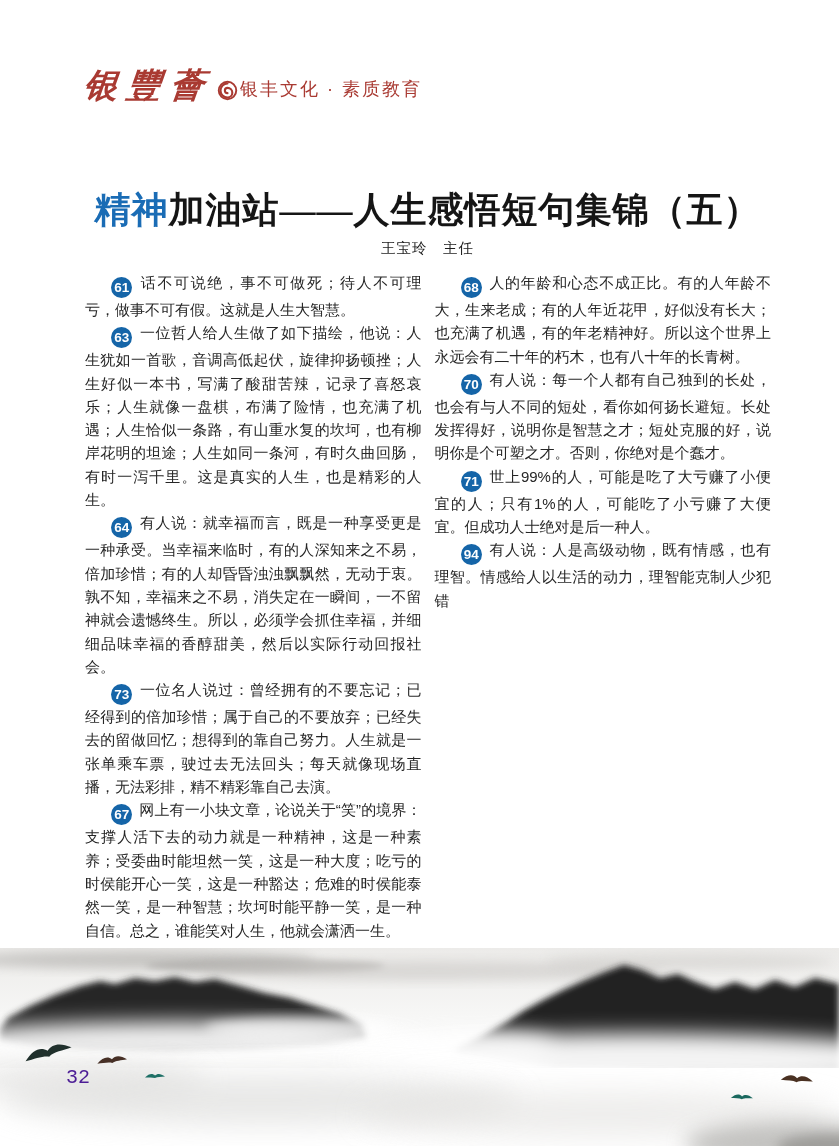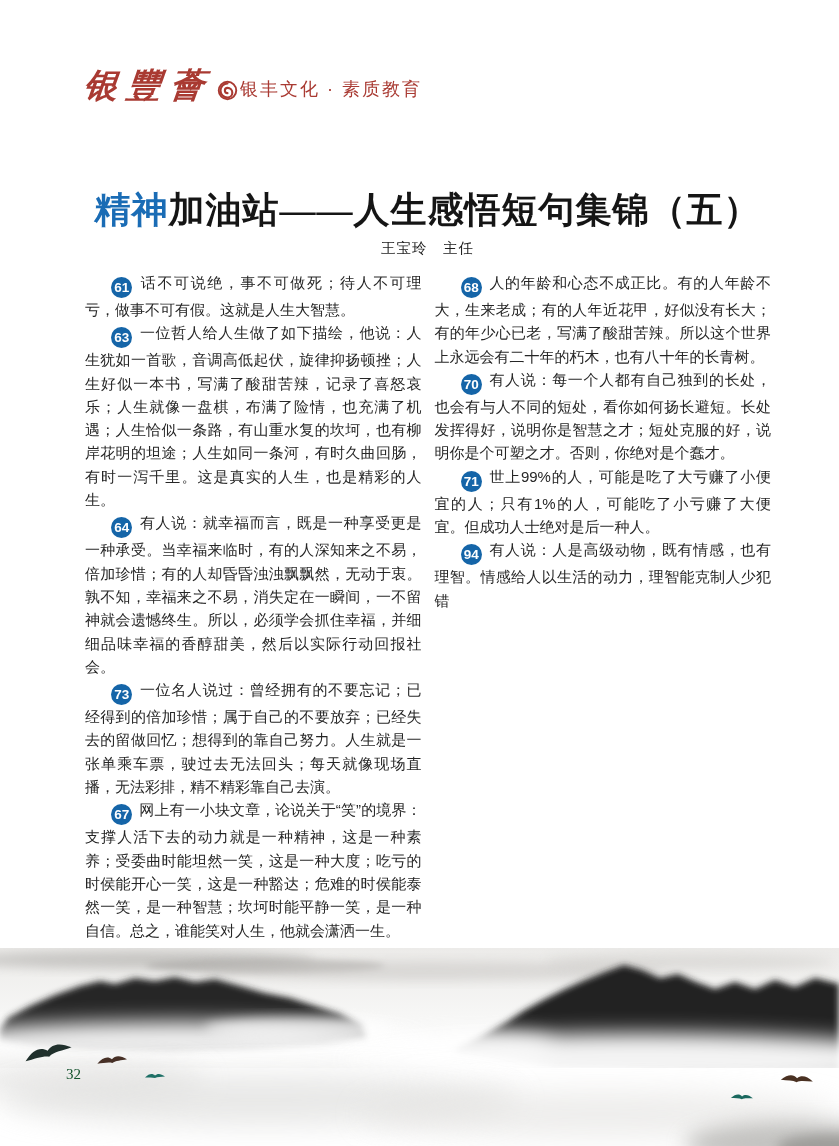--- a/index.html
+++ b/index.html
@@ -49,21 +49,21 @@
   .badge{
     display:inline-block;width:21px;height:21px;border-radius:50%;
     background:var(--badge);color:#fff;text-align:center;line-height:21px;
     font-size:13.5px;font-weight:bold;margin-right:7px;vertical-align:-4px;
     text-indent:0;letter-spacing:0;
   }
   
   .footer-art{position:absolute;left:0;bottom:0;width:839px;height:198px;}
   .page-number{
     position:absolute;left:66px;top:1066px;z-index:5;
-    font-family:Liberation Serif, serif;font-size:15px;color:#14532d;
+    font-family:Liberation Mono, monospace;font-size:20px;color:#4c1d95;
   }
 </style>
 </head>
 <body>
 
 <div class="page">
 
   <div class="masthead">
     <span class="logo-script">银豐薈</span>
     <svg class="swirl" viewBox="0 0 24 24">
@@ -77,21 +77,21 @@
     <span class="title-highlight">精神</span><span>加油站——人生感悟短句集锦（五）</span>
   </div>
   <div class="byline">王宝玲　主任</div>
 
   <div class="columns">
       <p class="quote"><span class="badge">61</span><span>话不可说绝，事不可做死；待人不可理亏，做事不可有假。这就是人生大智慧。</span></p>
       <p class="quote"><span class="badge">63</span><span>一位哲人给人生做了如下描绘，他说：人生犹如一首歌，音调高低起伏，旋律抑扬顿挫；人生好似一本书，写满了酸甜苦辣，记录了喜怒哀乐；人生就像一盘棋，布满了险情，也充满了机遇；人生恰似一条路，有山重水复的坎坷，也有柳岸花明的坦途；人生如同一条河，有时久曲回肠，有时一泻千里。这是真实的人生，也是精彩的人生。</span></p>
       <p class="quote"><span class="badge">64</span><span>有人说：就幸福而言，既是一种享受更是一种承受。当幸福来临时，有的人深知来之不易，倍加珍惜；有的人却昏昏浊浊飘飘然，无动于衷。孰不知，幸福来之不易，消失定在一瞬间，一不留神就会遗憾终生。所以，必须学会抓住幸福，并细细品味幸福的香醇甜美，然后以实际行动回报社会。</span></p>
       <p class="quote"><span class="badge">73</span><span>一位名人说过：曾经拥有的不要忘记；已经得到的倍加珍惜；属于自己的不要放弃；已经失去的留做回忆；想得到的靠自己努力。人生就是一张单乘车票，驶过去无法回头；每天就像现场直播，无法彩排，精不精彩靠自己去演。</span></p>
       <p class="quote"><span class="badge">67</span><span>网上有一小块文章，论说关于“笑”的境界：支撑人活下去的动力就是一种精神，这是一种素养；受委曲时能坦然一笑，这是一种大度；吃亏的时侯能开心一笑，这是一种豁达；危难的时侯能泰然一笑，是一种智慧；坎坷时能平静一笑，是一种自信。总之，谁能笑对人生，他就会潇洒一生。</span></p>
-      <p class="quote"><span class="badge">68</span><span>人的年龄和心态不成正比。有的人年龄不大，生来老成；有的人年近花甲，好似没有长大；有的年少心已老，写满了酸甜苦辣。所以这个世界上永远会有二十年的朽木，也有八十年的长青树。</span></p>
+      <p class="quote"><span class="badge">68</span><span>人的年龄和心态不成正比。有的人年龄不大，生来老成；有的人年近花甲，好似没有长大；也充满了机遇，有的年老精神好。所以这个世界上永远会有二十年的朽木，也有八十年的长青树。</span></p>
       <p class="quote"><span class="badge">70</span><span>有人说：每一个人都有自己独到的长处，也会有与人不同的短处，看你如何扬长避短。长处发挥得好，说明你是智慧之才；短处克服的好，说明你是个可塑之才。否则，你绝对是个蠢才。</span></p>
       <p class="quote"><span class="badge">71</span><span>世上99%的人，可能是吃了大亏赚了小便宜的人；只有1%的人，可能吃了小亏赚了大便宜。但成功人士绝对是后一种人。</span></p>
       <p class="quote"><span class="badge">94</span><span>有人说：人是高级动物，既有情感，也有理智。情感给人以生活的动力，理智能克制人少犯错</span></p>
     </div>
 
   <svg class="footer-art" viewBox="0 0 839 198" preserveAspectRatio="none">
     <defs>
       <linearGradient id="sky" x1="0" y1="0" x2="0" y2="1">
         <stop offset="0" stop-color="#ecebe9"></stop>
         <stop offset="0.35" stop-color="#f7f7f6"></stop>

